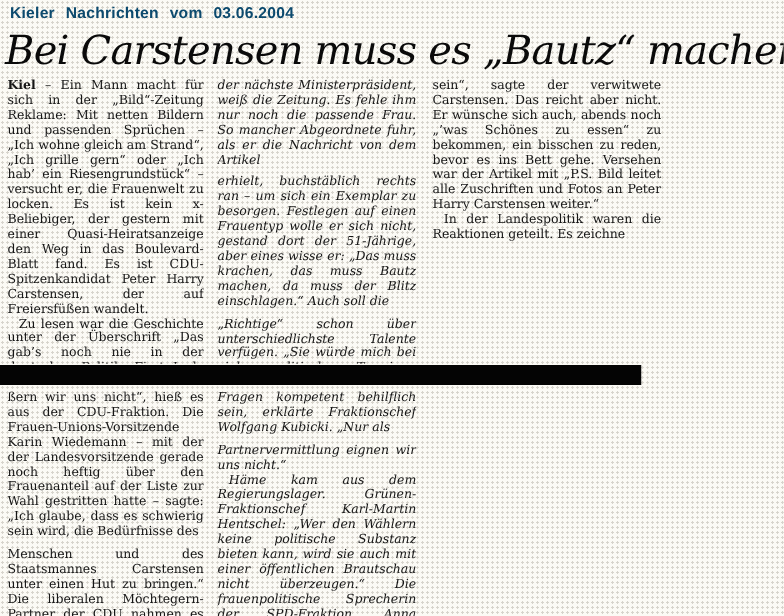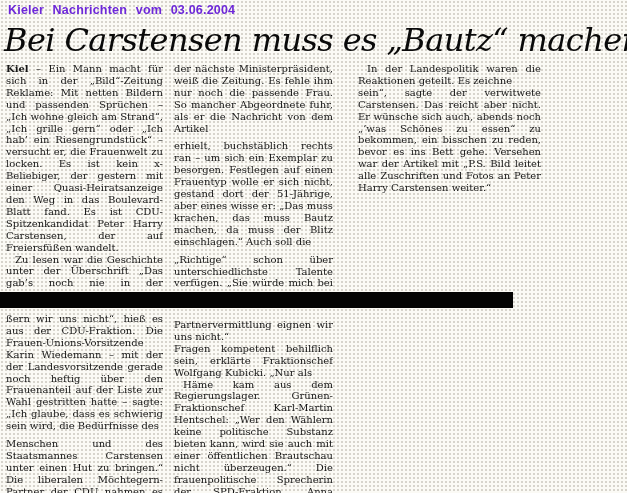--- a/index.html
+++ b/index.html
@@ -19,21 +19,21 @@
   }
   .masthead {
     position: absolute;
     left: 8px;
     top: 3px;
     font-family: "Liberation Sans", sans-serif;
     font-weight: bold;
     font-size: 12.5px;
     letter-spacing: 0.2px;
     word-spacing: 5px;
-    color: #6d28d9;
+    color: #0c4a6e;
     white-space: nowrap;
   }
   .headline {
     position: absolute;
     left: 4px;
     top: 21px;
     font-family: "DejaVu Serif", serif;
     font-style: italic;
     font-weight: normal;
     font-size: 32px;
@@ -44,21 +44,21 @@
   }
   .section {
     position: absolute;
     left: 6px;
     display: flex;
   }
   .section-top  { top: 63px;  height: 228px; }
   .section-bottom { top: 313px; height: 180px; }
   .col { overflow: hidden; }
   .col-1 { width: 157px; margin-right: 11px; }
-  .col-2 { width: 159px; margin-right: 25px; }
+  .col-2 { width: 159px; margin-right: 13px; font-style: italic; }
   .col-3 { width: 183px; }
   p.blk {
     margin: 0;
     font-size: 10px;
     line-height: 11.9px;
     text-align: justify;
     color: #161616;
   }
   p.indent { text-indent: 9px; }
   p.gap { margin-top: 6px; }
@@ -93,34 +93,34 @@
     <div class="col col-1">
       <p class="blk"><b class="lead-word">Kiel</b> <span>– Ein Mann macht für sich in der „Bild“-Zeitung Reklame: Mit netten Bildern und passenden Sprüchen – „Ich wohne gleich am Strand“, „Ich grille gern“ oder „Ich hab’ ein Riesengrundstück“ – versucht er, die Frauenwelt zu locken. Es ist kein x-Beliebiger, der gestern mit einer Quasi-Heiratsanzeige den Weg in das Boulevard-Blatt fand. Es ist CDU-Spitzenkandidat Peter Harry Carstensen, der auf Freiersfüßen wandelt.</span></p>
       <p class="blk indent">Zu lesen war die Geschichte unter der Überschrift „Das gab’s noch nie in der deutschen Politik: First Lady gesucht“. Allen Umfragen zufolge werde Carstensen</p>
     </div>
     <div class="col col-2">
       <p class="blk">der nächste Ministerpräsident, weiß die Zeitung. Es fehle ihm nur noch die passende Frau. So mancher Abgeordnete fuhr, als er die Nachricht von dem Artikel</p>
       <p class="blk gap">erhielt, buchstäblich rechts ran – um sich ein Exemplar zu besorgen. Festlegen auf einen Frauentyp wolle er sich nicht, gestand dort der 51-Jährige, aber eines wisse er: „Das muss krachen, das muss Bautz machen, da muss der Blitz einschlagen.“ Auch soll die</p>
       <p class="blk gap">„Richtige“ schon über unterschiedlichste Talente verfügen. „Sie würde mich bei vielen politischen Terminen begleiten und mir eine wichtige Ratgeberin</p>
     </div>
     <div class="col col-3">
+      <p class="blk">sein“, sagte der verwitwete Carstensen. Das reicht aber nicht. Er wünsche sich auch, abends noch „’was Schönes zu essen“ zu bekommen, ein bisschen zu reden, bevor es ins Bett gehe. Versehen war der Artikel mit „P.S. Bild leitet alle Zuschriften und Fotos an Peter Harry Carstensen weiter.“</p>
       <p class="blk indent">In der Landespolitik waren die Reaktionen geteilt. Es zeichne</p>
-      <p class="blk">sein“, sagte der verwitwete Carstensen. Das reicht aber nicht. Er wünsche sich auch, abends noch „’was Schönes zu essen“ zu bekommen, ein bisschen zu reden, bevor es ins Bett gehe. Versehen war der Artikel mit „P.S. Bild leitet alle Zuschriften und Fotos an Peter Harry Carstensen weiter.“</p>
     </div>
   </div>
 
   <div class="scan-bar"></div>
 
   <div class="section section-bottom">
     <div class="col col-1">
       <p class="blk">ßern wir uns nicht“, hieß es aus der CDU-Fraktion. Die Frauen-Unions-Vorsitzende Karin Wiedemann – mit der der Landesvorsitzende gerade noch heftig über den Frauenanteil auf der Liste zur Wahl gestritten hatte – sagte: „Ich glaube, dass es schwierig sein wird, die Bedürfnisse des</p>
       <p class="blk gap">Menschen und des Staatsmannes Carstensen unter einen Hut zu bringen.“ Die liberalen Möchtegern-Partner der CDU nahmen es spaßig. Die FDP könne in allen</p>
     </div>
     <div class="col col-2">
+      <p class="blk">Fragen kompetent behilflich sein, erklärte Fraktionschef Wolfgang Kubicki. „Nur als</p>
       <p class="blk gap">Partnervermittlung eignen wir uns nicht.“</p>
-      <p class="blk">Fragen kompetent behilflich sein, erklärte Fraktionschef Wolfgang Kubicki. „Nur als</p>
       <p class="blk indent">Häme kam aus dem Regierungslager. Grünen-Fraktionschef Karl-Martin Hentschel: „Wer den Wählern keine politische Substanz bieten kann, wird sie auch mit einer öffentlichen Brautschau nicht überzeugen.“ Die frauenpolitische Sprecherin der SPD-Fraktion, Anna Schlos-</p>
     </div>
     <div class="col col-3">
     </div>
   </div>
 
 </div>
 
 </body></html>

